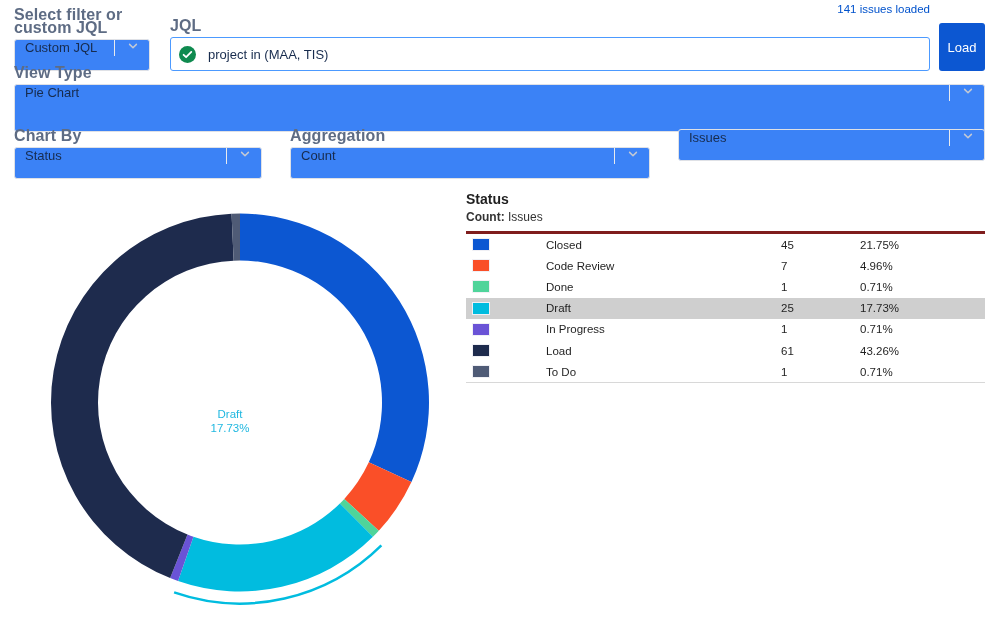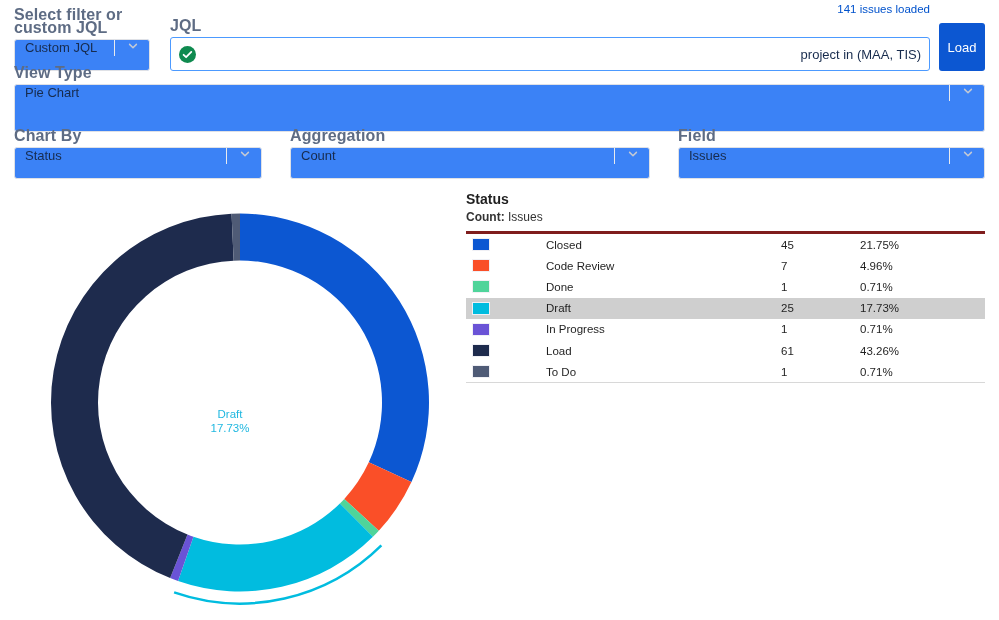--- a/index.html
+++ b/index.html
@@ -77,21 +77,21 @@
     width: 17px; height: 17px; border-radius: 50%;
     background: #0f8a4f;
     flex: 0 0 auto;
     display: flex; align-items: center; justify-content: center;
     margin-right: 12px;
   }
   .check-icon svg { display: block; }
   .jql-text {
     font-size: 13px; color: #172b4d;
     flex: 1 1 auto;
-    white-space: nowrap; overflow: hidden; text-overflow: ellipsis; text-align: right;
+    white-space: nowrap; overflow: hidden; text-overflow: ellipsis;
   }
   .load-btn {
     width: 46px; height: 48px;
     background: #0c57d2;
     color: #ffffff;
     border: none; border-radius: 3px;
     font-size: 13px;
     font-family: inherit;
     cursor: pointer;
     display: flex; align-items: center; justify-content: center;
@@ -246,21 +246,20 @@
       <span class="select-divider"></span>
       <span class="chevron">
         <svg viewBox="0 0 12 12" width="12" height="12">
             <path d="M2.6 4.4 L6 7.8 L9.4 4.4" fill="none" stroke="#c4c9d4" stroke-width="1.5" stroke-linecap="round" stroke-linejoin="round"></path>
           </svg>
       </span>
     </div>
   </div>
 
   <div class="triple-col-3">
-    <div class="field-label">Field</div>
     <div class="select-box">
       <span class="select-value">Issues</span>
       <span class="select-divider"></span>
       <span class="chevron">
         <svg viewBox="0 0 12 12" width="12" height="12">
             <path d="M2.6 4.4 L6 7.8 L9.4 4.4" fill="none" stroke="#c4c9d4" stroke-width="1.5" stroke-linecap="round" stroke-linejoin="round"></path>
           </svg>
       </span>
     </div>
   </div>

